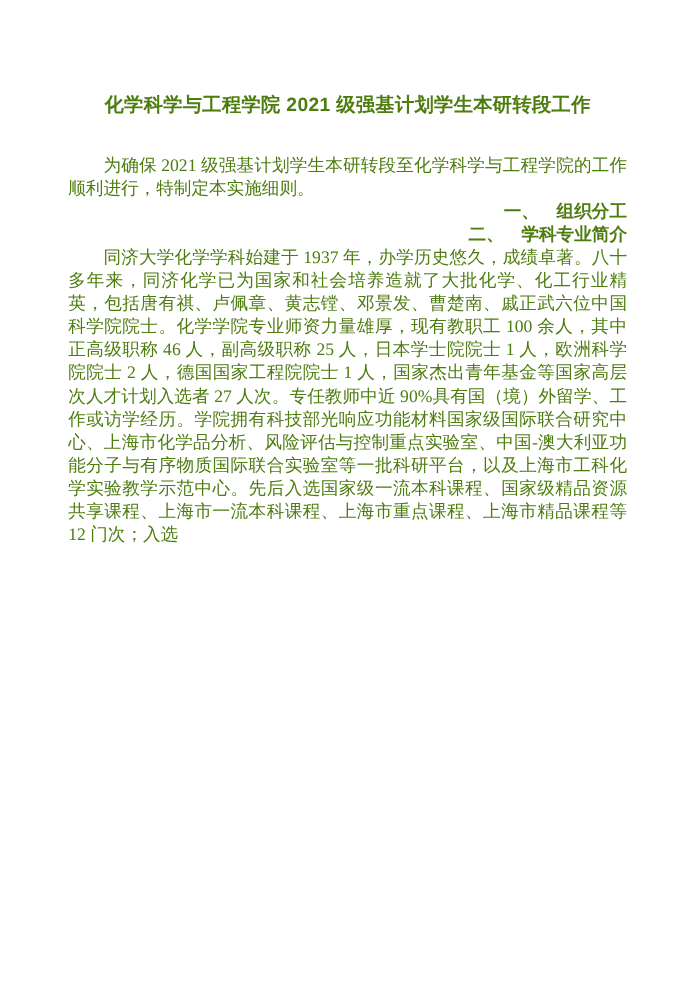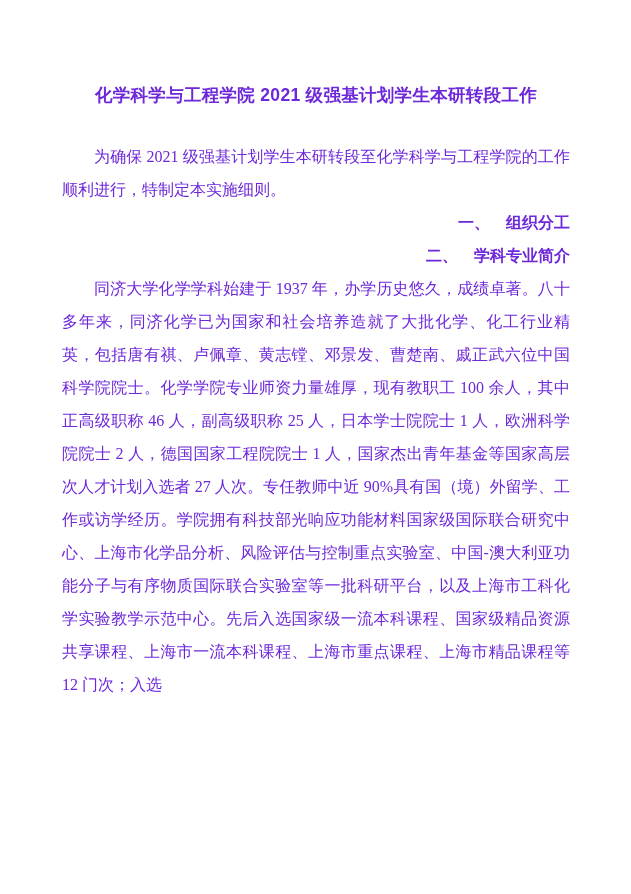--- a/index.html
+++ b/index.html
@@ -7,36 +7,36 @@
     padding: 0;
     background: #ffffff;
   }
   .page {
     position: relative;
     width: 631px;
     height: 894px;
     background: #ffffff;
     box-sizing: border-box;
     padding: 78px 61px 0 62px;
-    color: #6d28d9;
+    color: #4d7c0f;
     overflow: hidden;
   }
   .doc-title {
     font-family: "Liberation Sans", "DejaVu Sans", sans-serif;
     font-weight: bold;
     font-size: 17.5px;
     line-height: 35px;
     text-align: center;
     letter-spacing: 0.3px;
   }
   .doc-body {
     margin-top: 27px;
     font-family: "Liberation Serif", "DejaVu Serif", serif;
     font-size: 16px;
-    line-height: 33px;
+    line-height: 21px;
     text-align: justify;
     text-justify: inter-character;
     word-break: normal;
     overflow-wrap: break-word;
   }
   .para {
     margin: 0;
     text-indent: 2em;
   }
   .heading {

